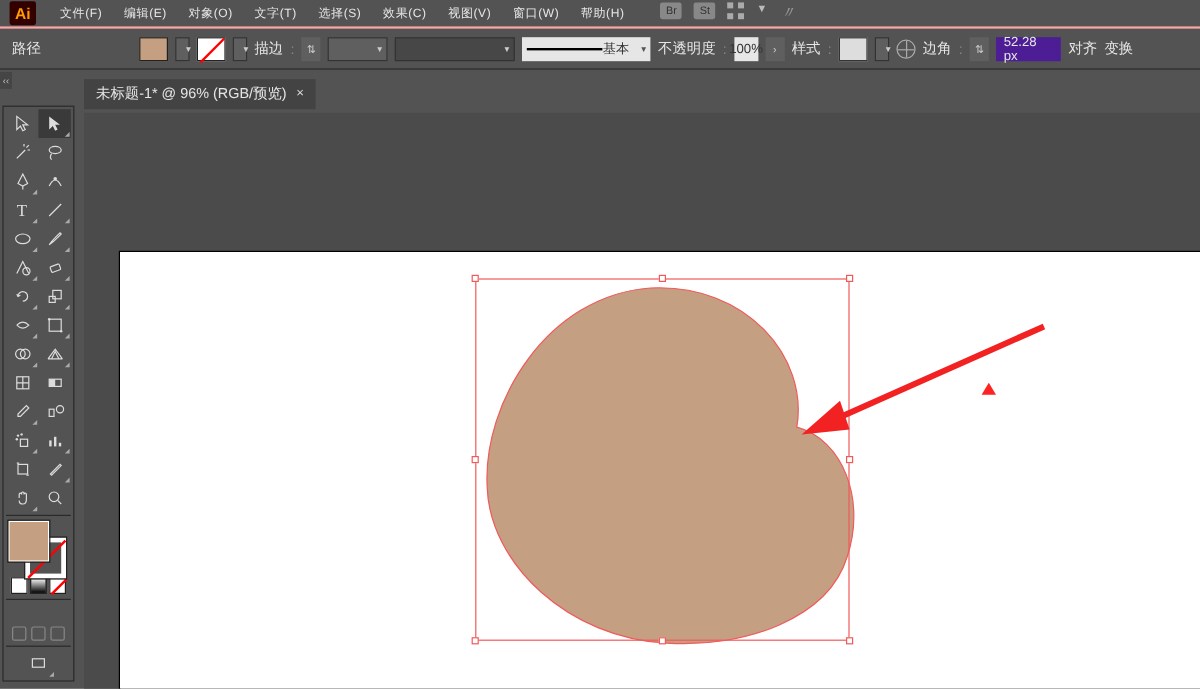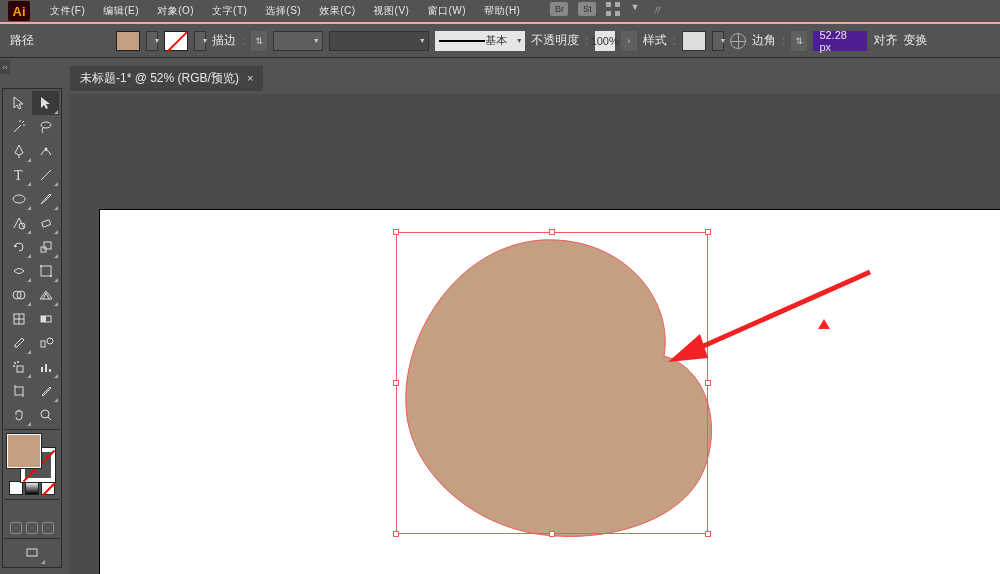--- a/index.html
+++ b/index.html
@@ -96,21 +96,21 @@
   .dd {
     height: 20px;
     background: #5f5f5f;
     border: 1px solid #333;
     display: flex; align-items: center;
     padding: 0 4px;
     font-size: 11px;
   }
   .dd .caret { margin-left: 4px; font-size: 8px; color: #ccc; }
   .stroke-sample {
-    width: 90px; height: 20px;
+    width: 107px; height: 20px;
     background: #e6e6e6;
     display: flex; align-items: center; justify-content: center;
     position: relative;
     color: #333;
     font-size: 11px;
     padding-left: 32px;
   }
   .stroke-sample .line {
     position: absolute; left: 4px; right: 40px;
     top: 50%; height: 2px; background: #000; transform: translateY(-50%);
@@ -378,21 +378,21 @@
   <div class="arrow-btn">⇅</div>
   <div class="num-input" style="width:54px;background:#4c1d95;color:#e6e6e6">52.28 px</div>
   <div class="ctrl-label">对齐</div>
   <div class="ctrl-label">变换</div>
 </div>
 
 <div class="collapse-tab">‹‹</div>
 
 <div class="tabbar">
   <div class="doctab">
-    <span>未标题-1* @ 52% (RGB/预览)</span>
+    <span>未标题-1* @ 96% (RGB/预览)</span>
     <span class="close">×</span>
   </div>
 </div>
 
 <div class="tools">
   <div class="tool-row">
     <div class="tool">
       <svg viewBox="0 0 16 16">
           <path d="M3 2 L3 13 L6 10 L8 14 L10 13 L8 9 L12 9 Z" fill="none" stroke="#ddd" stroke-width="1"></path>
         </svg>

